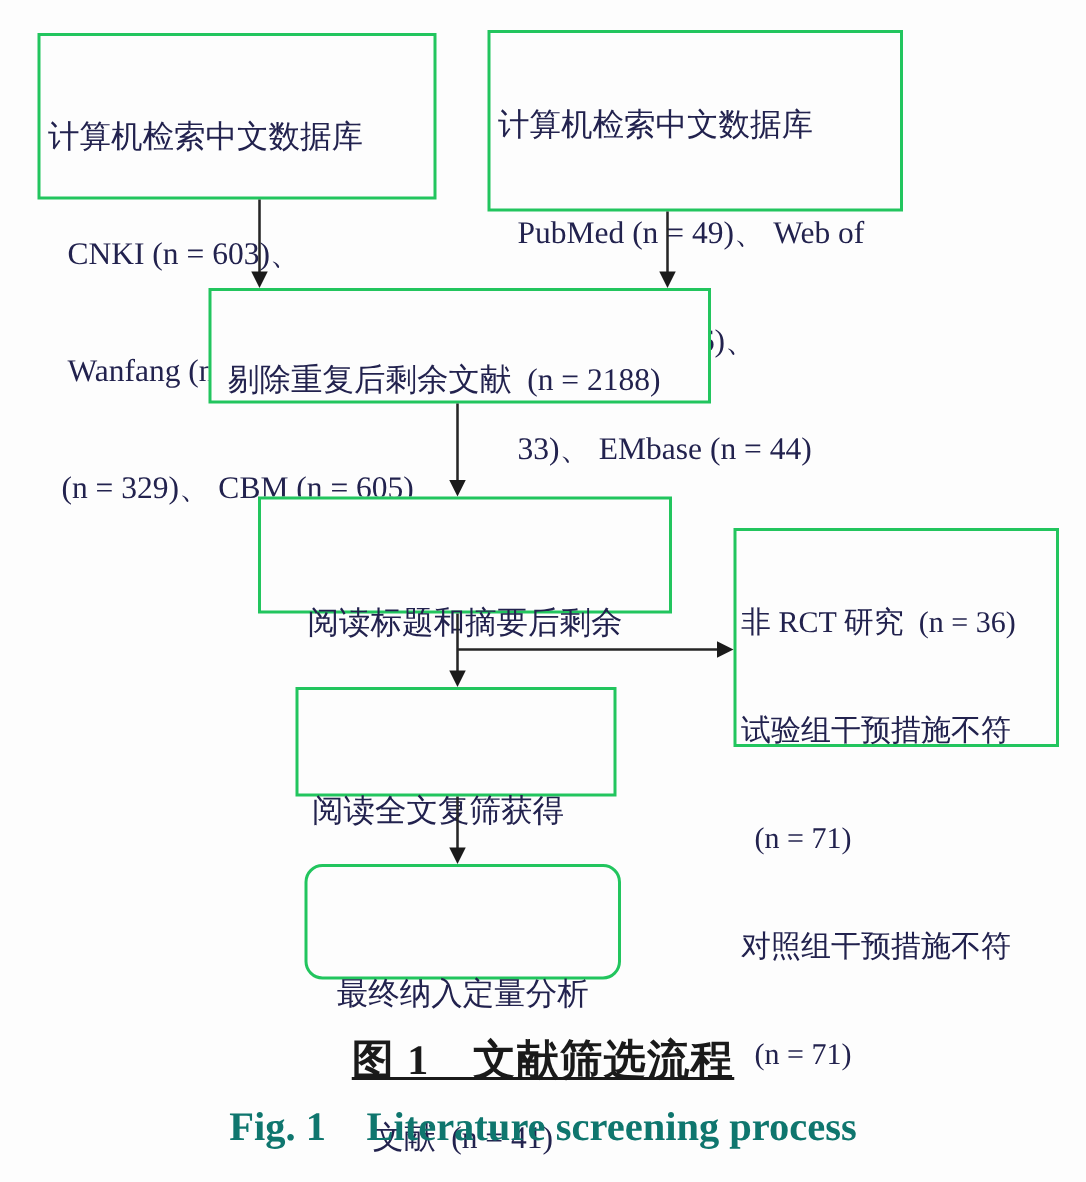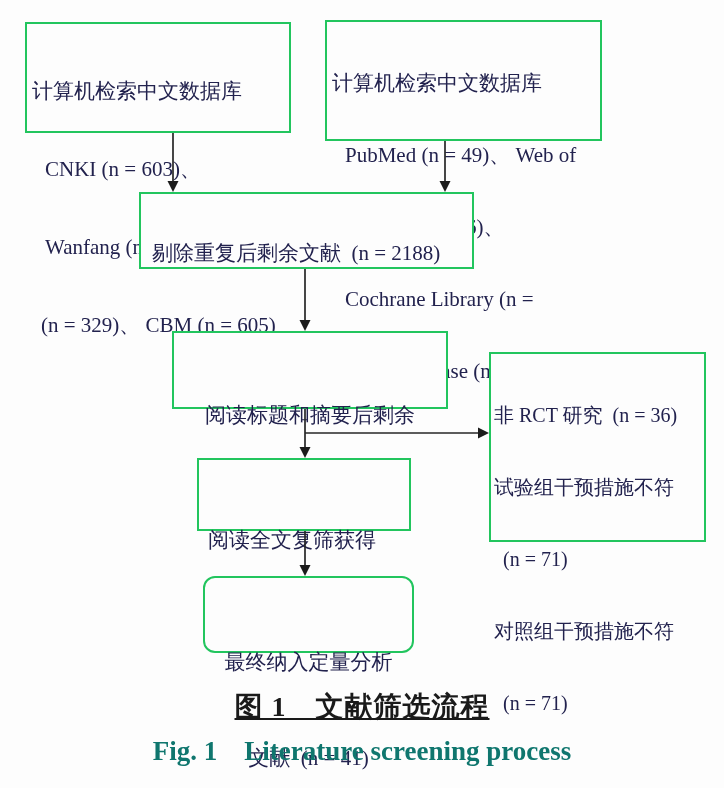--- a/index.html
+++ b/index.html
@@ -20,21 +20,21 @@
     font-size:21px;
   }
   .fbox .ln{display:block;}
   .indent{padding-left:13px;}
   .small-indent{padding-left:9px;}
   .center{text-align:center;}
   #box-cn-db{left:25px;top:22px;width:266px;height:111px;line-height:26px;padding:2px 3px 0 5px;}
   #box-en-db{left:325px;top:20px;width:277px;height:121px;line-height:24px;padding:1px 3px 0 5px;}
   #box-dedup{left:139px;top:192px;width:335px;height:77px;display:flex;align-items:flex-end;padding-left:11px;}
   #box-title-abstract{left:172px;top:331px;width:276px;height:78px;line-height:33px;padding-top:0;}
-  #box-exclusion{left:489px;top:352px;width:217px;height:190px;line-height:24px;font-size:20px;padding:1px 2px 0 3px;}
+  #box-exclusion{left:489px;top:352px;width:217px;height:146px;line-height:24px;font-size:20px;padding:1px 2px 0 3px;}
   #box-full-text{left:197px;top:458px;width:214px;height:73px;line-height:30px;padding-top:5px;}
   #box-final{left:203px;top:576px;width:211px;height:77px;line-height:32px;padding-top:4px;border-radius:12px;}
   #arrow-layer{position:absolute;left:0;top:0;pointer-events:none;}
   #arrow-layer line{stroke:#262626;stroke-width:1.7;}
   #arrow-layer polygon{fill:#1b1b1b;}
   .caption-zh{
     position:absolute;left:0;top:688px;width:724px;
     text-align:center;font-weight:bold;font-size:28px;color:#1a1a1a;
     white-space:pre-wrap;letter-spacing:1px;text-decoration:underline;
   }
@@ -53,21 +53,20 @@
     <span class="ln">计算机检索中文数据库</span>
     <span class="ln indent">CNKI (n = 603)、</span>
     <span class="ln indent">Wanfang (n = 1547)、 VIP</span>
     <span class="ln small-indent">(n = 329)、 CBM (n = 605)</span>
   </div>
 
   <div class="fbox" id="box-en-db">
     <span class="ln">计算机检索中文数据库</span>
     <span class="ln indent">PubMed (n = 49)、 Web of</span>
     <span class="ln indent">Science (n = 36)、</span>
-    <span class="ln indent">Cochrane Library (n =</span>
     <span class="ln indent">33)、 EMbase (n = 44)</span>
   </div>
 
   <div class="fbox" id="box-dedup">
     <span>剔除重复后剩余文献  (n = 2188)</span>
   </div>
 
   <div class="fbox center" id="box-title-abstract">
     <span class="ln">阅读标题和摘要后剩余</span>
     <span class="ln">文献  (n = 279)</span>

